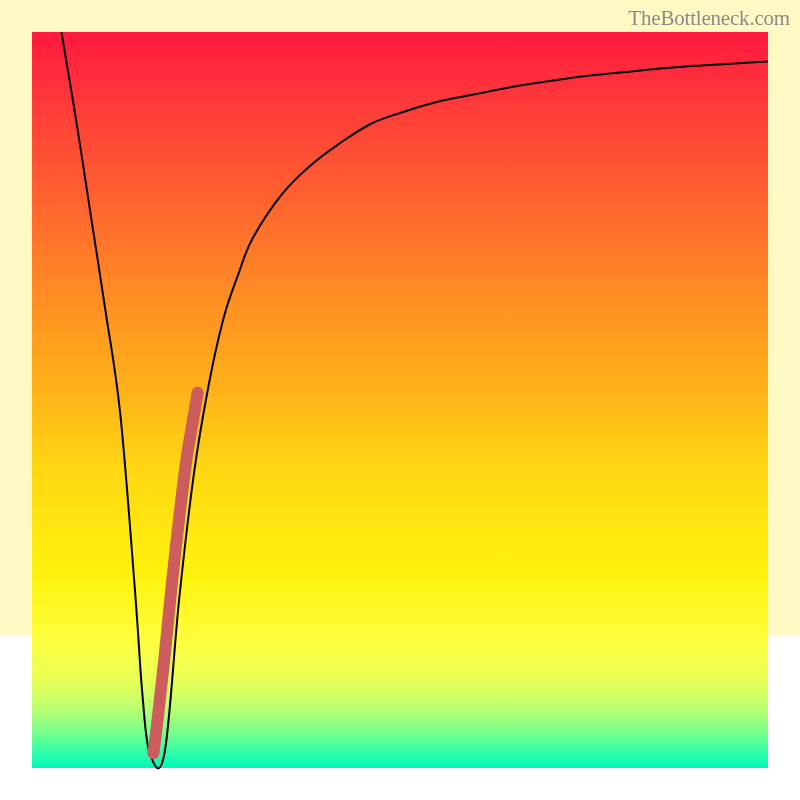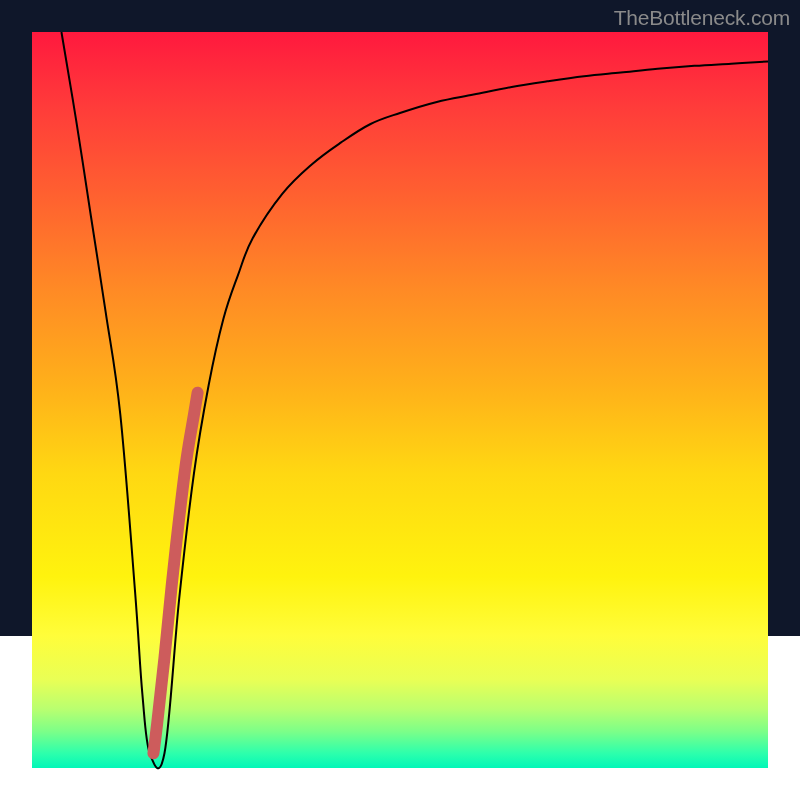--- a/index.html
+++ b/index.html
@@ -1,21 +1,22 @@
 <!DOCTYPE html>
 <html><head>
 <meta charset="utf-8">
 <style>
   * { margin: 0; padding: 0; box-sizing: border-box; }
   body { width: 800px; height: 800px; overflow: hidden; font-family: Arial, sans-serif; }
   .chart-container {
     width: 800px;
     height: 636px;
     position: relative;
-    background: #0f172a;
+    background: #fef9c3;
+    font-family: Liberation Serif, serif;
   }
   .plot-area {
     position: absolute;
     left: 32px;
     top: 32px;
     width: 736px;
     height: 736px;
     background: linear-gradient(to bottom,
       #ff193e 0%,
       #ff3b3a 10%,

